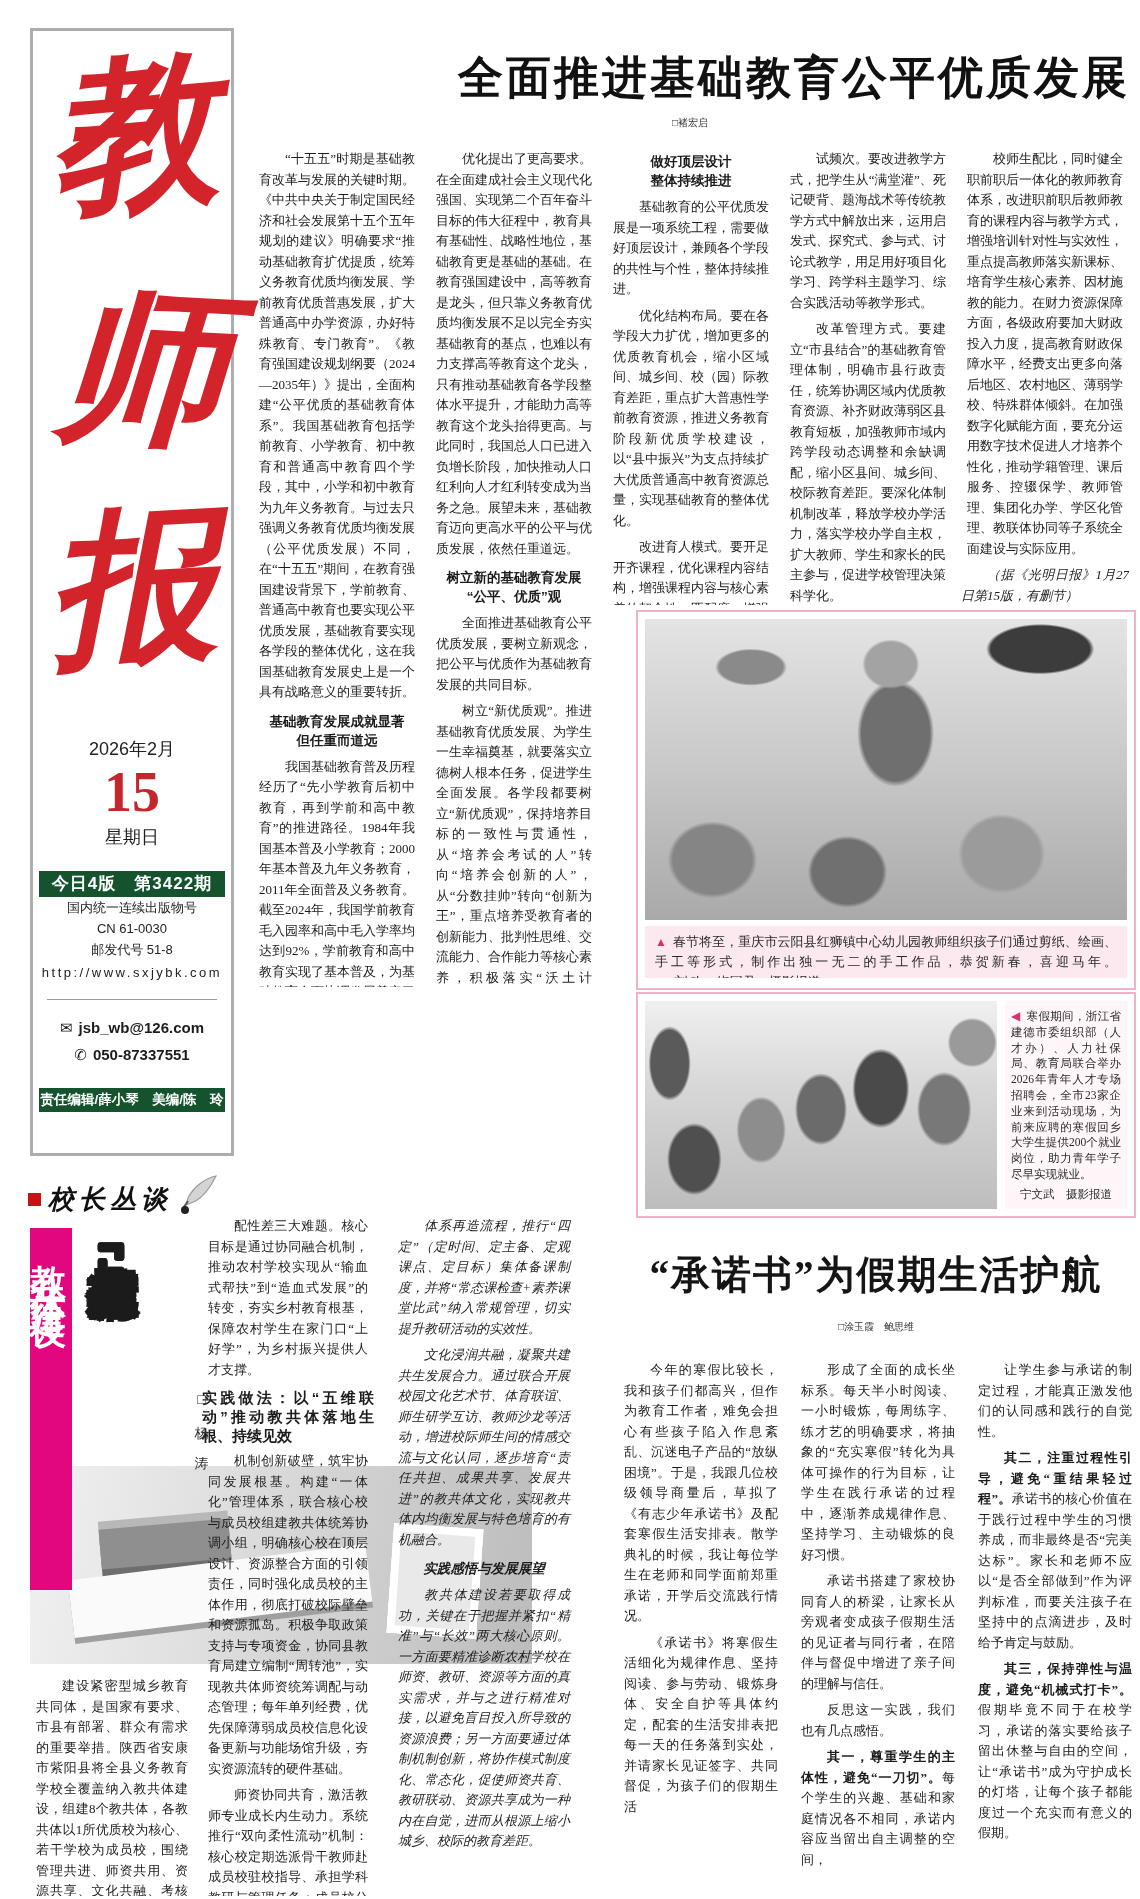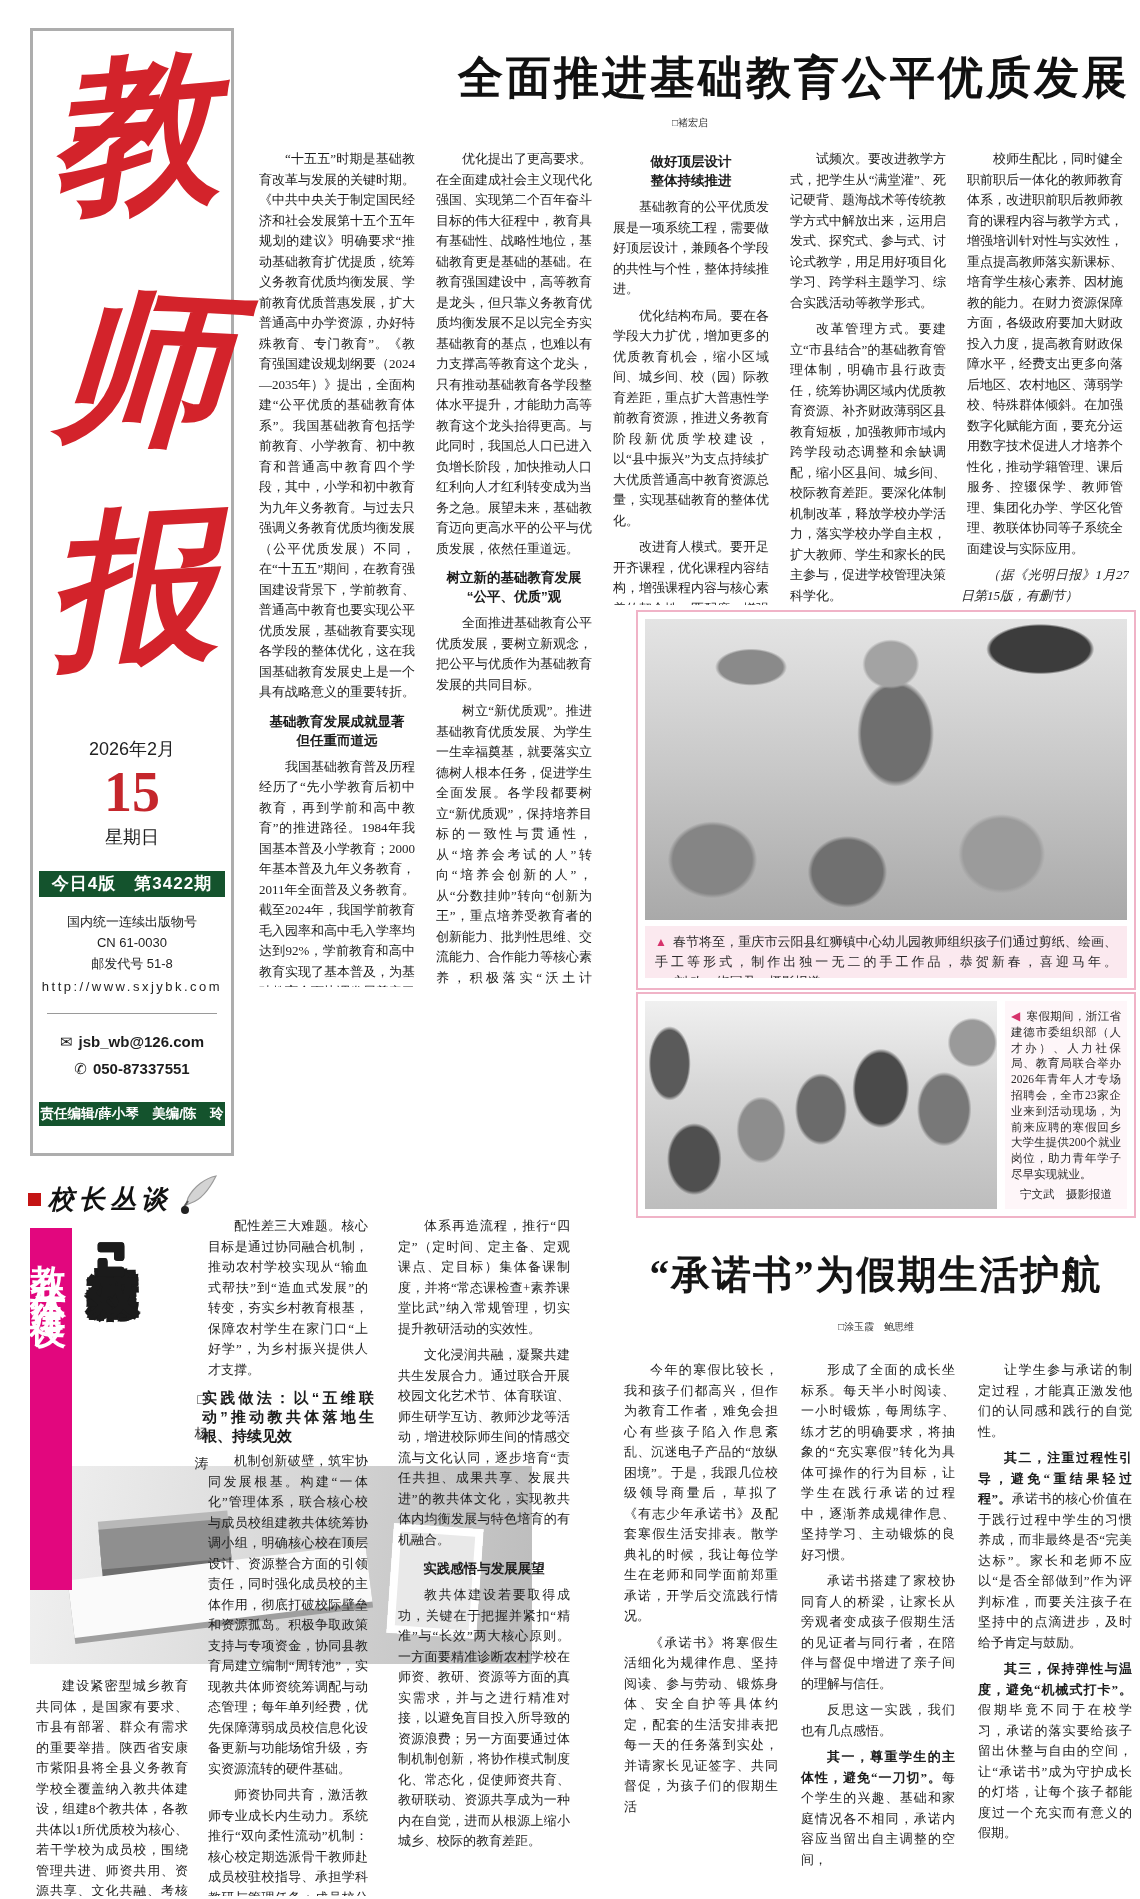--- a/index.html
+++ b/index.html
@@ -14,21 +14,21 @@
   .mc1{transform:rotate(-5deg);margin-top:14px;}
   .mc2{transform:rotate(3deg) translateX(10px);margin-top:56px;}
   .mc3{transform:rotate(-3deg);margin-top:42px;}
   .date-line{font-size:18px;margin-top:60px;font-family:"Liberation Sans",sans-serif;color:#222;}
   .day-num{font-size:56px;line-height:58px;font-weight:700;color:#c5262c;margin-top:2px;
            font-family:"Liberation Serif",serif;}
   .weekday{font-size:18px;margin-top:4px;font-family:"Liberation Sans",sans-serif;}
   .graybar{background:#14532d;color:#fff;font-weight:700;font-size:17px;line-height:26px;
            margin:22px 6px 0 6px;font-family:"Liberation Sans",sans-serif;letter-spacing:1px;}
   .pub{font-size:13px;line-height:21px;color:#222;font-family:"Liberation Sans",sans-serif;}
-  .pub.first{margin-top:14px;}
+  .pub.first{}
   .website{letter-spacing:2.5px;font-weight:500;margin-top:2px;}
   .side-div{border:none;border-top:1px solid #9a9a9a;width:86%;margin:16px auto 14px auto;}
   .contact{font-size:15px;font-weight:700;line-height:27px;font-family:"Liberation Sans",sans-serif;}
   .cicon{display:inline-block;margin-right:6px;font-weight:400;font-size:15px;}
   .editors{font-size:13.5px;line-height:24px;margin-top:20px;letter-spacing:0;}
   
   .lead-title{left:250px;top:48px;width:880px;margin:0;text-align:right;font-size:45px;
               font-weight:900;letter-spacing:3px;color:#111;
               font-family:"Liberation Sans","DejaVu Sans",sans-serif;}
   .byline{text-align:center;font-size:10px;color:#333;}
@@ -105,21 +105,21 @@
   .ph3{left:30px;top:1466px;width:502px;height:198px;z-index:0;overflow:hidden;
     background-image:linear-gradient(100deg,#f1f1f1,#e0e0e0 35%,#cccccc 70%,#bcbcbc);}
   .desk{position:absolute;left:40px;top:96px;width:300px;height:58px;background:#fafafa;
         transform:rotate(-7deg);box-shadow:0 6px 0 #9f9f9f;}
   .books{position:absolute;left:70px;top:58px;width:130px;height:40px;background:#8f8f8f;
          transform:rotate(-5deg);box-shadow:0 -8px 0 #b8b8b8, 0 8px 0 #6e6e6e;}
   .chair{position:absolute;left:360px;top:60px;width:90px;height:110px;background:#e9e9e9;
          transform:rotate(4deg);box-shadow:inset 0 0 0 8px #ffffff;}
   .pca{left:30px;top:1670px;width:164px;height:226px;}
   .pcb{left:202px;top:1210px;width:172px;height:686px;}
-  .pcc{left:392px;top:1210px;width:184px;height:686px;}
+  .pcc{left:392px;top:1210px;width:184px;height:686px;font-style:italic;}
 </style>
 </head>
 <body>
 
 <div>
 
   <aside class="abs sidebar">
     <div class="mast-char mc1">教</div>
     <div class="mast-char mc2">师</div>
     <div class="mast-char mc3">报</div>

